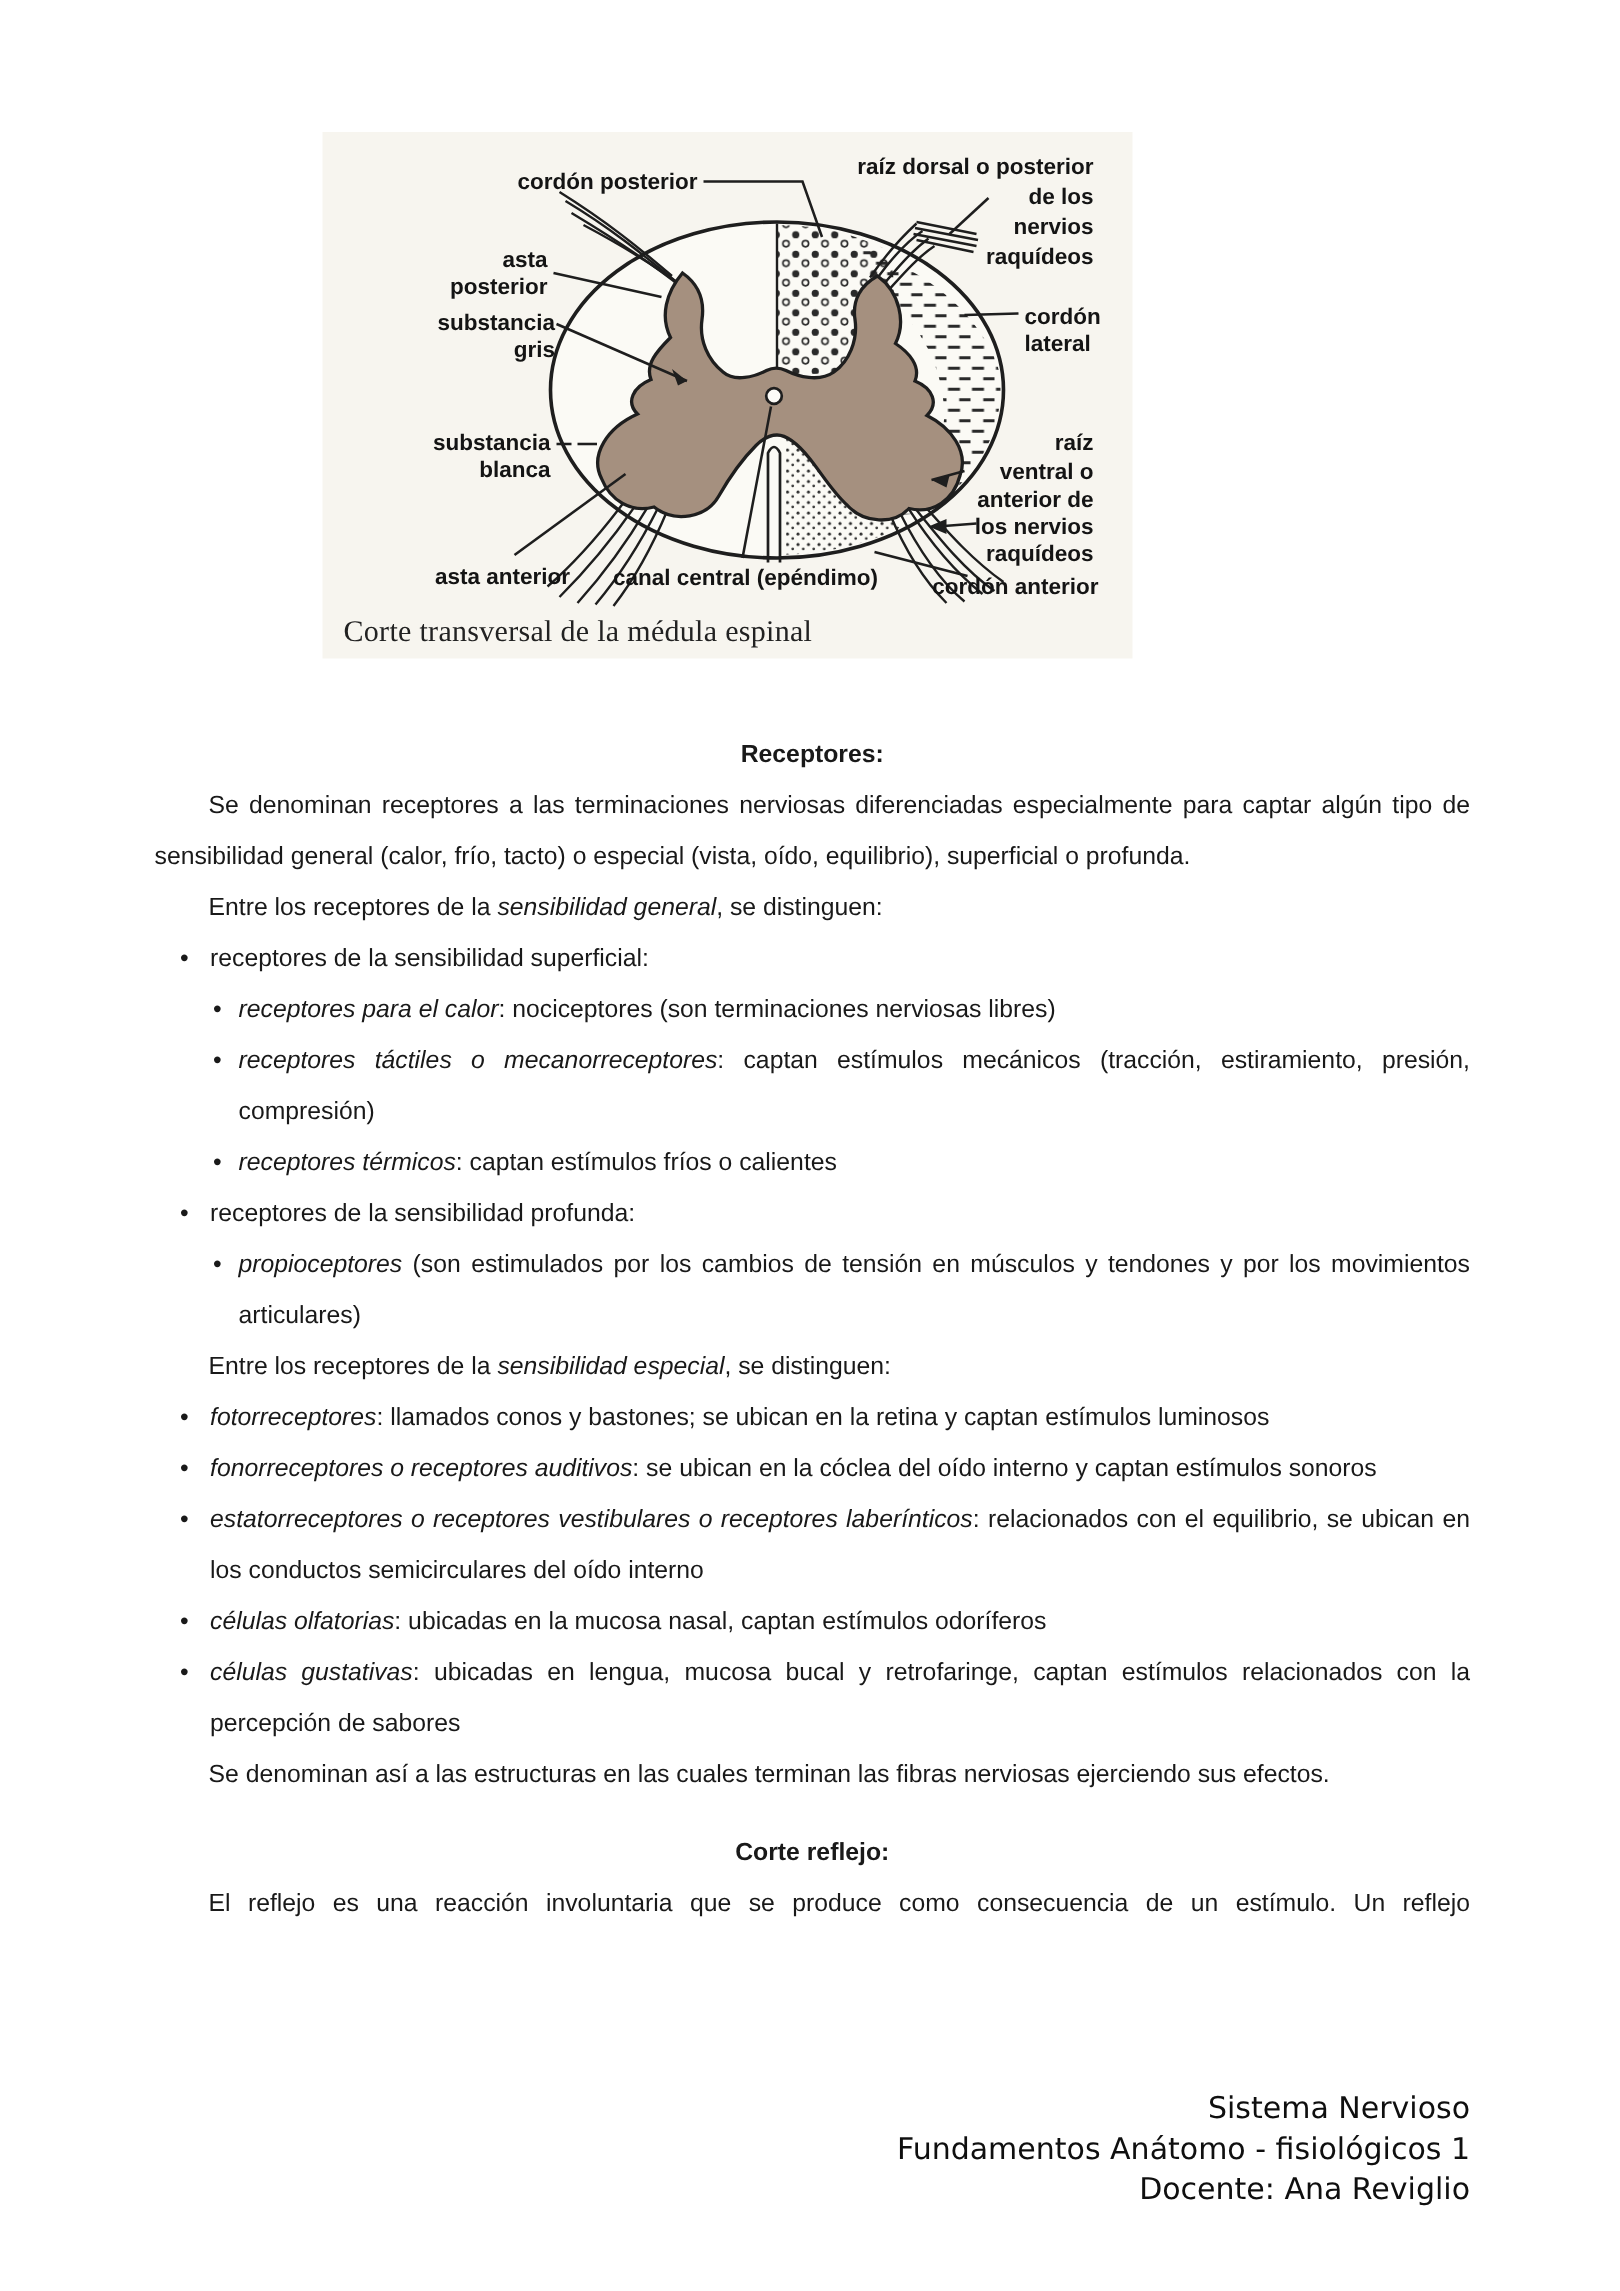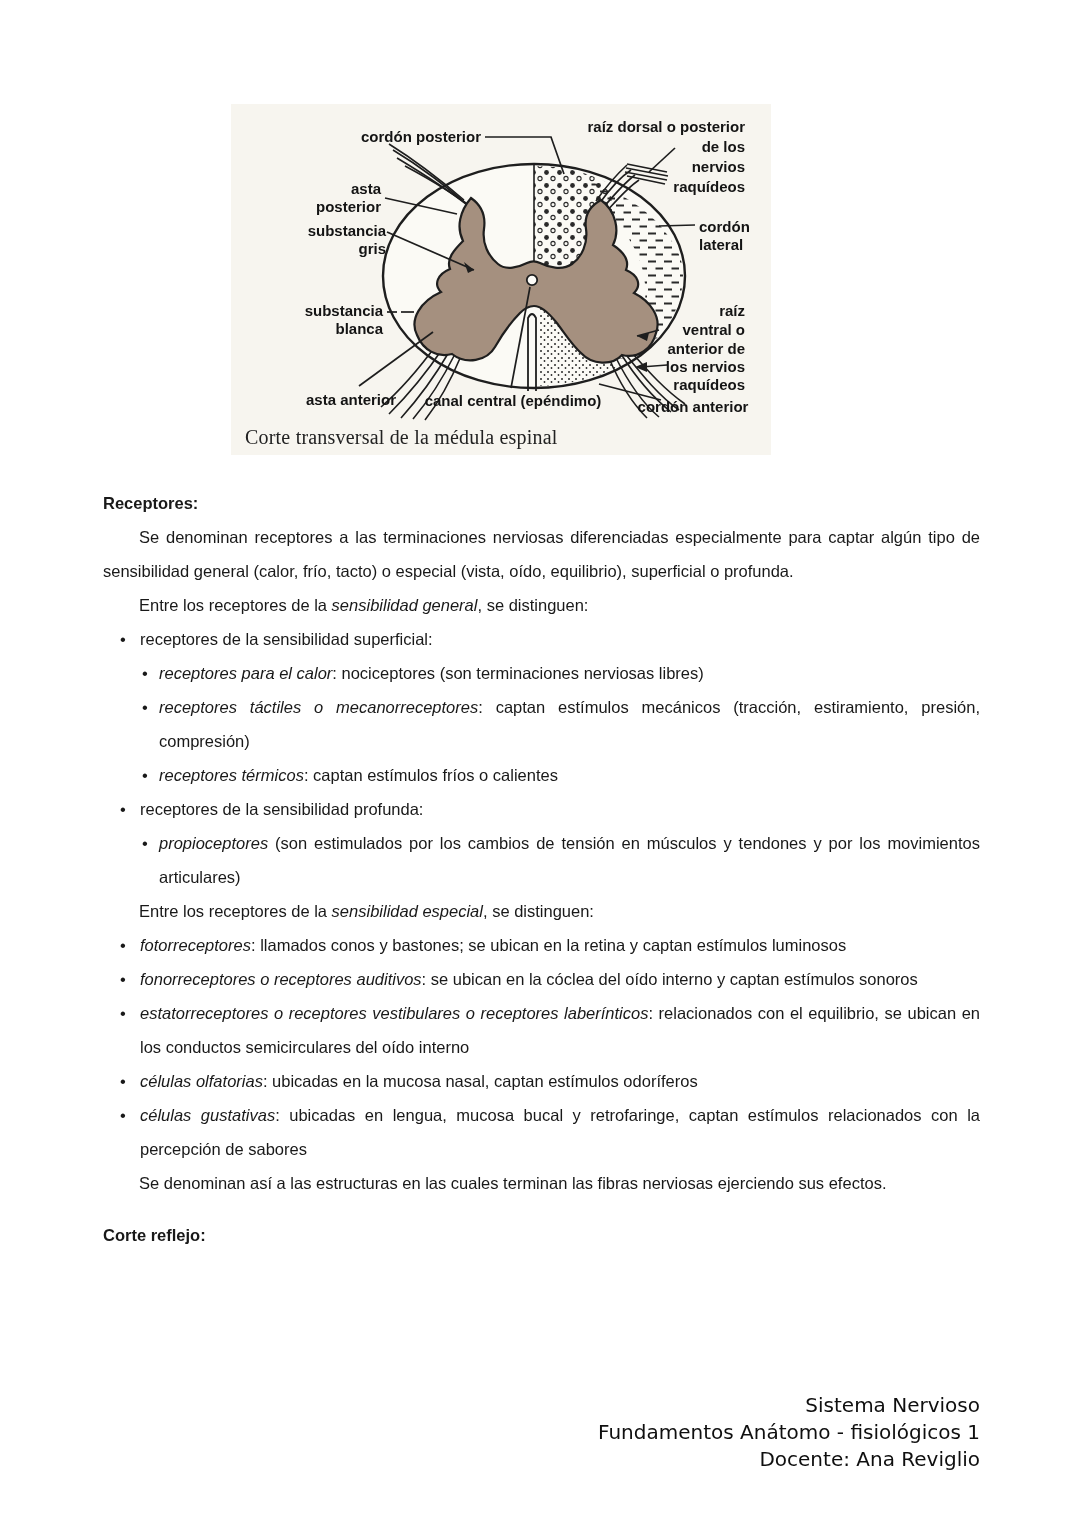--- a/index.html
+++ b/index.html
@@ -1,28 +1,28 @@
 <!DOCTYPE html>
 <html><head>
 <meta charset="utf-8">
 <style>
   html,body{margin:0;padding:0;}
   body{background:#ffffff;font-family:"Liberation Sans",sans-serif;}
   .page{position:relative;width:1080px;height:1527px;background:#ffffff;overflow:hidden;color:#161616;}
 
   
-  .figure{position:absolute;left:215px;top:88px;width:540px;margin:16px;background:#f7f5ef;}
+  .figure{position:absolute;left:215px;top:88px;width:540px;margin:0;background:#f7f5ef;}
   .figure svg{display:block;}
   .figure text{font-family:"Liberation Sans",sans-serif;font-weight:700;font-size:15px;fill:#141414;}
   figcaption{font-family:"Liberation Serif",serif;font-size:20px;color:#222;padding:2px 0 6px 14px;letter-spacing:.2px;}
 
   
   .content{position:absolute;left:103px;top:486px;width:877px;font-size:16.5px;line-height:34px;color:#191919;}
   .blk{text-align:justify;}
-  .blk.h{font-weight:700;text-align:left;}
+  .blk.h{font-weight:700;text-align:center;}
   .blk.p{text-indent:36px;}
   .blk.b1{padding-left:37px;position:relative;}
   .blk.b1 > .marker{position:absolute;left:17px;top:0;}
   .blk.b2{padding-left:56px;position:relative;}
   .blk.b2 > .marker{position:absolute;left:39px;top:0;}
   .blk .it{font-style:italic;}
   .blk.jl{text-align-last:justify;}
 
   
   .footer{position:absolute;right:100px;top:1392px;text-align:right;font-family:"DejaVu Sans",sans-serif;font-size:20px;line-height:27px;color:#0f0f0f;}
@@ -167,20 +167,21 @@
       <div class="blk b1"><span class="marker">•</span><span>receptores de la sensibilidad profunda:</span></div>
       <div class="blk b2"><span class="marker">•</span><span class="it">propioceptores</span><span> (son estimulados por los cambios de tensión en músculos y tendones y por los movimientos articulares)</span></div>
       <div class="blk p"><span>Entre los receptores de la </span><span class="it">sensibilidad especial</span><span>, se distinguen:</span></div>
       <div class="blk b1"><span class="marker">•</span><span class="it">fotorreceptores</span><span>: llamados conos y bastones; se ubican en la retina y captan estímulos luminosos</span></div>
       <div class="blk b1"><span class="marker">•</span><span class="it">fonorreceptores o receptores auditivos</span><span>: se ubican en la cóclea del oído interno y captan estímulos sonoros</span></div>
       <div class="blk b1"><span class="marker">•</span><span class="it">estatorreceptores o receptores vestibulares o receptores laberínticos</span><span>: relacionados con el equilibrio, se ubican en los conductos semicirculares del oído interno</span></div>
       <div class="blk b1"><span class="marker">•</span><span class="it">células olfatorias</span><span>: ubicadas en la mucosa nasal, captan estímulos odoríferos</span></div>
       <div class="blk b1"><span class="marker">•</span><span class="it">células gustativas</span><span>: ubicadas en lengua, mucosa bucal y retrofaringe, captan estímulos relacionados con la percepción de sabores</span></div>
       <div class="blk p"><span>Se denominan así a las estructuras en las cuales terminan las fibras nerviosas ejerciendo sus efectos.</span></div>
       <div class="blk h" style="margin-top: 18px;"><span>Corte reflejo:</span></div>
+      <div class="blk p jl"><span>El reflejo es una reacción involuntaria que se produce como consecuencia de un estímulo. Un reflejo</span></div>
     </main>
 
   <footer class="footer">
     <div>Sistema Nervioso</div>
     <div>Fundamentos Anátomo - fisiológicos 1</div>
     <div>Docente: Ana Reviglio</div>
   </footer>
 
 </div>
 

